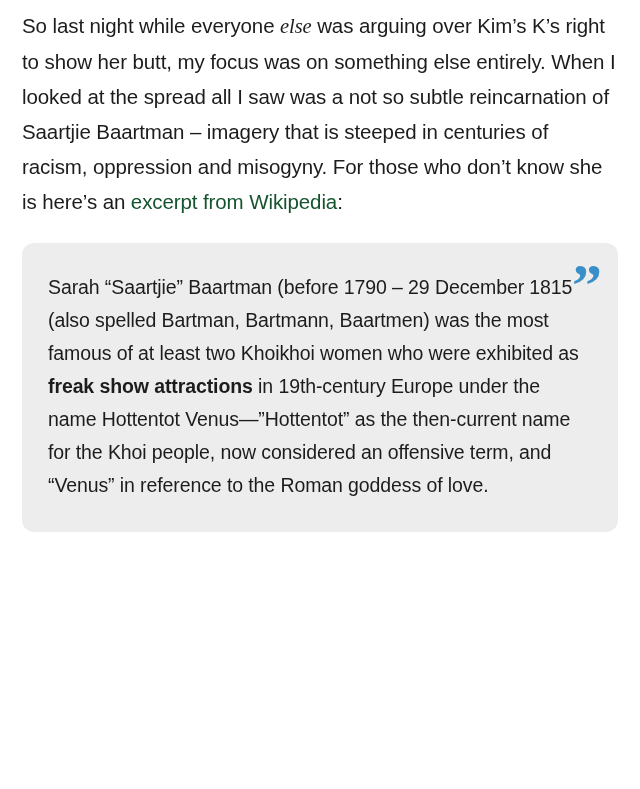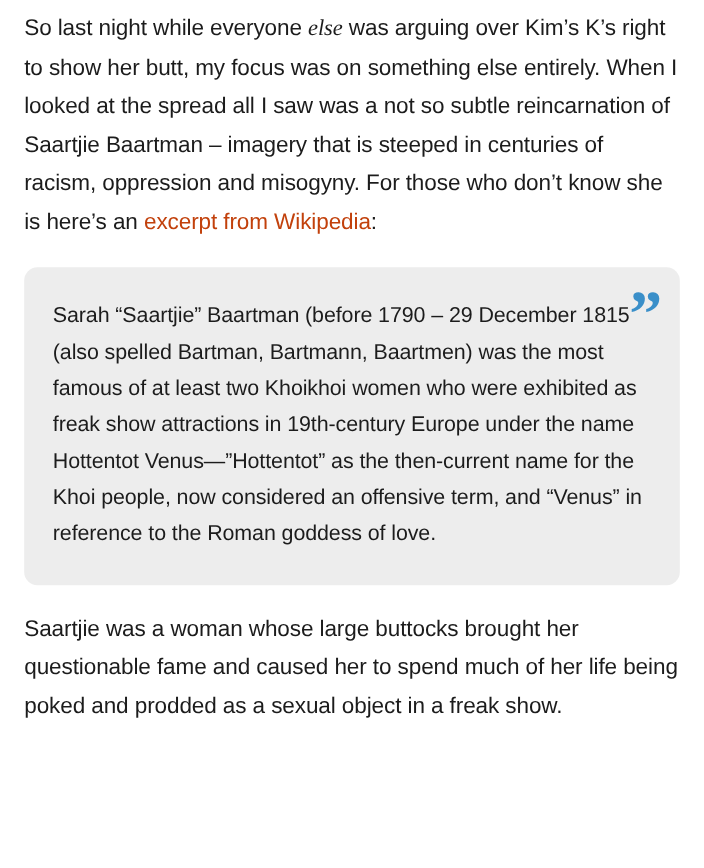--- a/index.html
+++ b/index.html
@@ -29,21 +29,21 @@
     margin: 0;
   }
   .para.intro {
     padding-top: 8px;
   }
   .para em {
     font-style: italic;
     font-family: Liberation Serif, serif;
   }
   .link {
-    color: #c2410c;
+    color: #14532d;
     text-decoration: none;
   }
   .quote-block {
     position: relative;
     margin: 24px 0 22px 0;
     background: #ededed;
     border-radius: 12px;
     padding: 28px 26px 30px 26px;
     box-sizing: border-box;
   }
@@ -59,33 +59,32 @@
     letter-spacing: -2px;
   }
   .quote-text {
     font-size: 19.5px;
     line-height: 33px;
     color: #1c1c1c;
     margin: 0;
     letter-spacing: -0.1px;
   }
   .quote-text b {
-    font-weight: 400;
+    font-weight: 700;
   }
   .outro {
     margin-top: 22px;
   }
 </style>
 </head>
 <body>
 
 <div class="page">
 
   <p class="para intro"><span>So last night while everyone </span><em>else</em><span> was arguing over Kim’s K’s right to show her butt, my focus was on something else entirely. When I looked at the spread all I saw was a not so subtle reincarnation of Saartjie Baartman – imagery that is steeped in centuries of racism, oppression and misogyny. For those who don’t know she is here’s an </span><a class="link" href="#">excerpt from Wikipedia</a><span>:</span></p>
 
   <blockquote class="quote-block">
     <span class="quote-mark">”</span>
     <p class="quote-text"><span>Sarah “Saartjie” Baartman (before 1790 – 29 December 1815 (also spelled Bartman, Bartmann, Baartmen) was the most famous of at least two Khoikhoi women who were exhibited as </span><b>freak show attractions</b><span> in 19th-century Europe under the name Hottentot Venus—”Hottentot” as the then-current name for the Khoi people, now considered an offensive term, and “Venus” in reference to the Roman goddess of love.</span></p>
   </blockquote>
 
-  <p class="para outro">Saartjie was a woman whose large buttocks brought her questionable fame and caused her to spend much of her life being poked and prodded as a sexual object in a freak show.</p>
 
 </div>
 
 </body></html>

